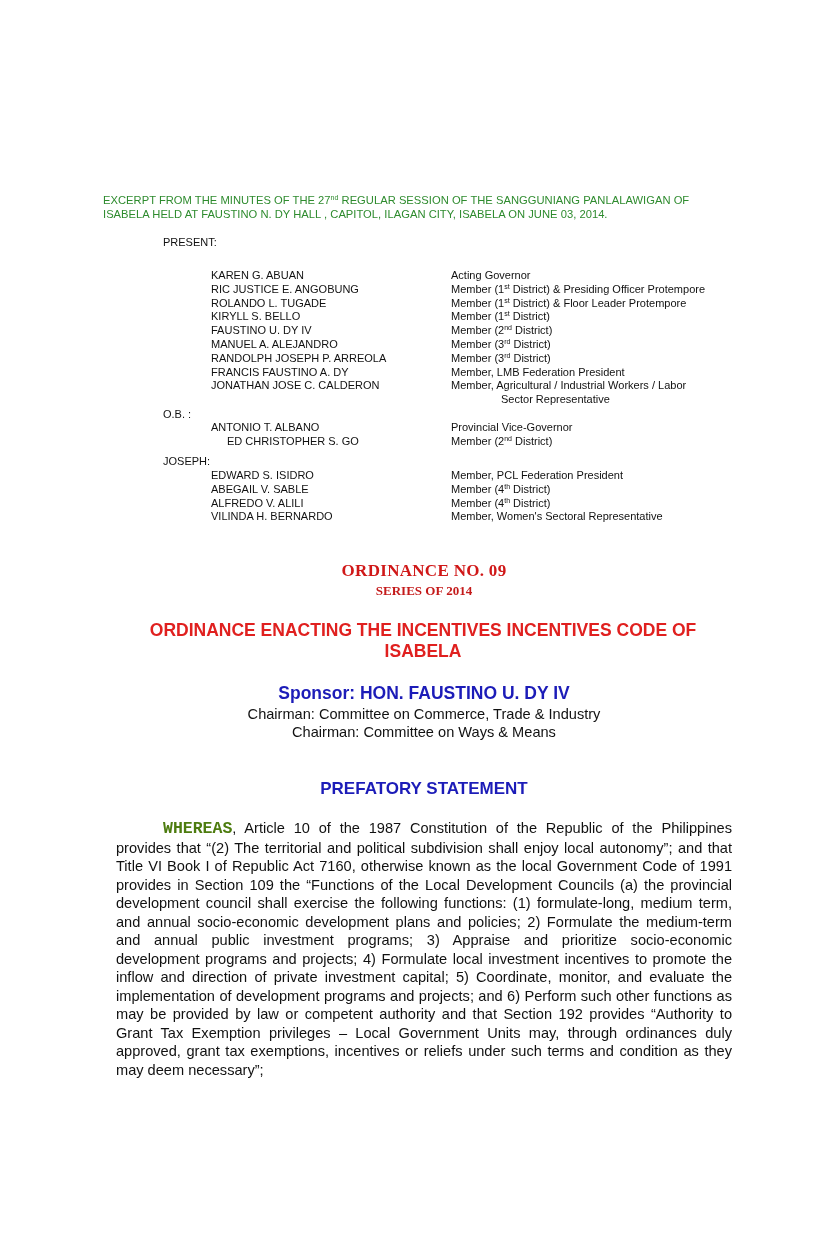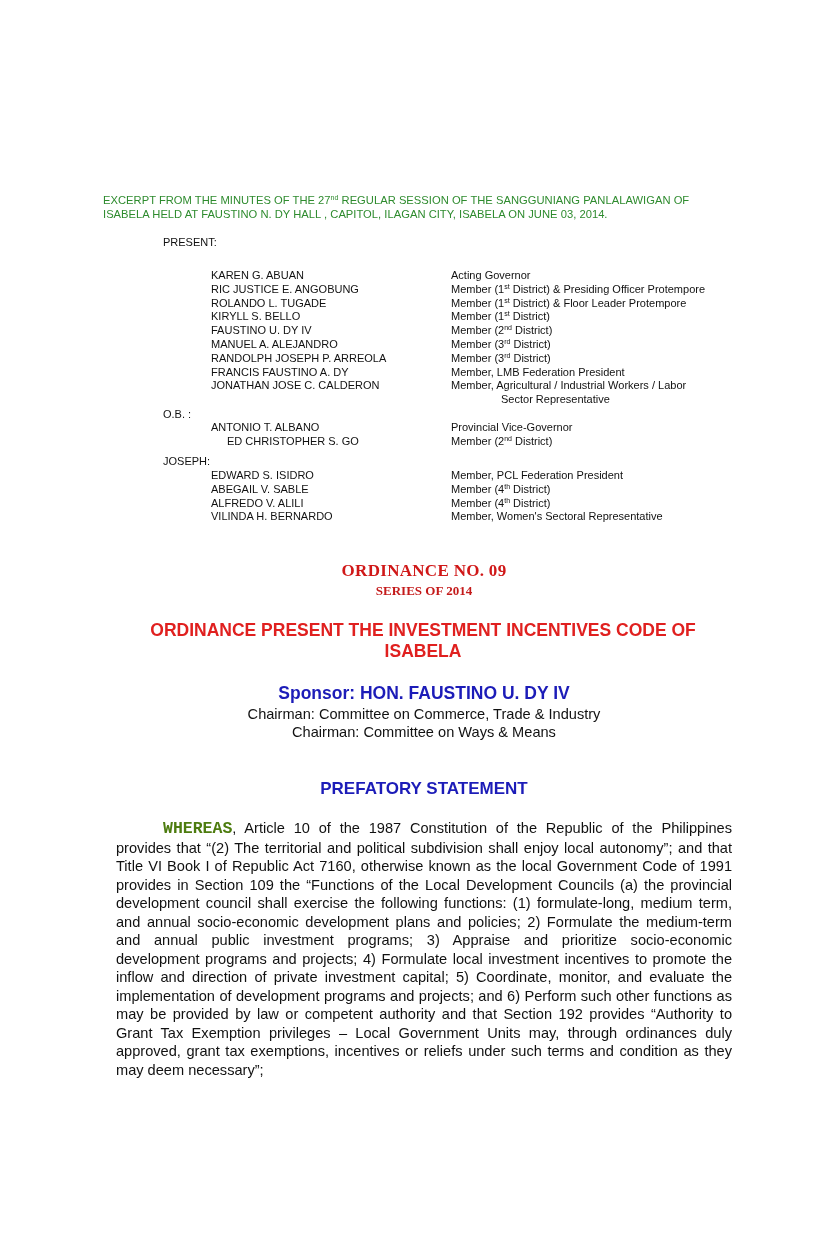--- a/index.html
+++ b/index.html
@@ -108,21 +108,21 @@
       <div class="name" style="top: 13.8px;">ABEGAIL V. SABLE</div>
       <div class="role" style="top: 13.8px;"><span>Member (4</span><sup>th</sup><span> District)</span></div>
       <div class="name" style="top: 27.6px;">ALFREDO V. ALILI</div>
       <div class="role" style="top: 27.6px;"><span>Member (4</span><sup>th</sup><span> District)</span></div>
       <div class="name" style="top: 41.4px;">VILINDA H. BERNARDO</div>
       <div class="role" style="top: 41.4px;"><span>Member, Women's Sectoral Representative</span></div>
     </div>
 
   <div class="ord-no">ORDINANCE NO. 09</div>
   <div class="ord-series">SERIES OF 2014</div>
-  <div class="ord-title">ORDINANCE PRESENT THE INVESTMENT INCENTIVES CODE OF ISABELA</div>
+  <div class="ord-title">ORDINANCE ENACTING THE INCENTIVES INCENTIVES CODE OF ISABELA</div>
 
   <div class="sponsor">Sponsor: HON. FAUSTINO U. DY IV</div>
   <div class="chair chair1">Chairman: Committee on Commerce, Trade &amp; Industry</div>
   <div class="chair chair2">Chairman: Committee on Ways &amp; Means</div>
 
   <div class="prefatory">PREFATORY STATEMENT</div>
 
   <div class="body-para"><span class="whereas">WHEREAS</span><span>, Article 10 of the 1987 Constitution of the Republic of the Philippines provides that “(2) The territorial and political subdivision shall enjoy local autonomy”; and that Title VI Book I of Republic Act 7160, otherwise known as the local Government Code of 1991 provides in Section 109 the “Functions of the Local Development Councils (a) the provincial development council shall exercise the following functions: (1) formulate-long, medium term, and annual socio-economic development plans and policies; 2) Formulate the medium-term and annual public investment programs; 3) Appraise and prioritize socio-economic development programs and projects; 4) Formulate local investment incentives to promote the inflow and direction of private investment capital; 5) Coordinate, monitor, and evaluate the implementation of development programs and projects; and 6) Perform such other functions as may be provided by law or competent authority and that Section 192 provides “Authority to Grant Tax Exemption privileges – Local Government Units may, through ordinances duly approved, grant tax exemptions, incentives or reliefs under such terms and condition as they may deem necessary”;</span></div>
 
 </div>

